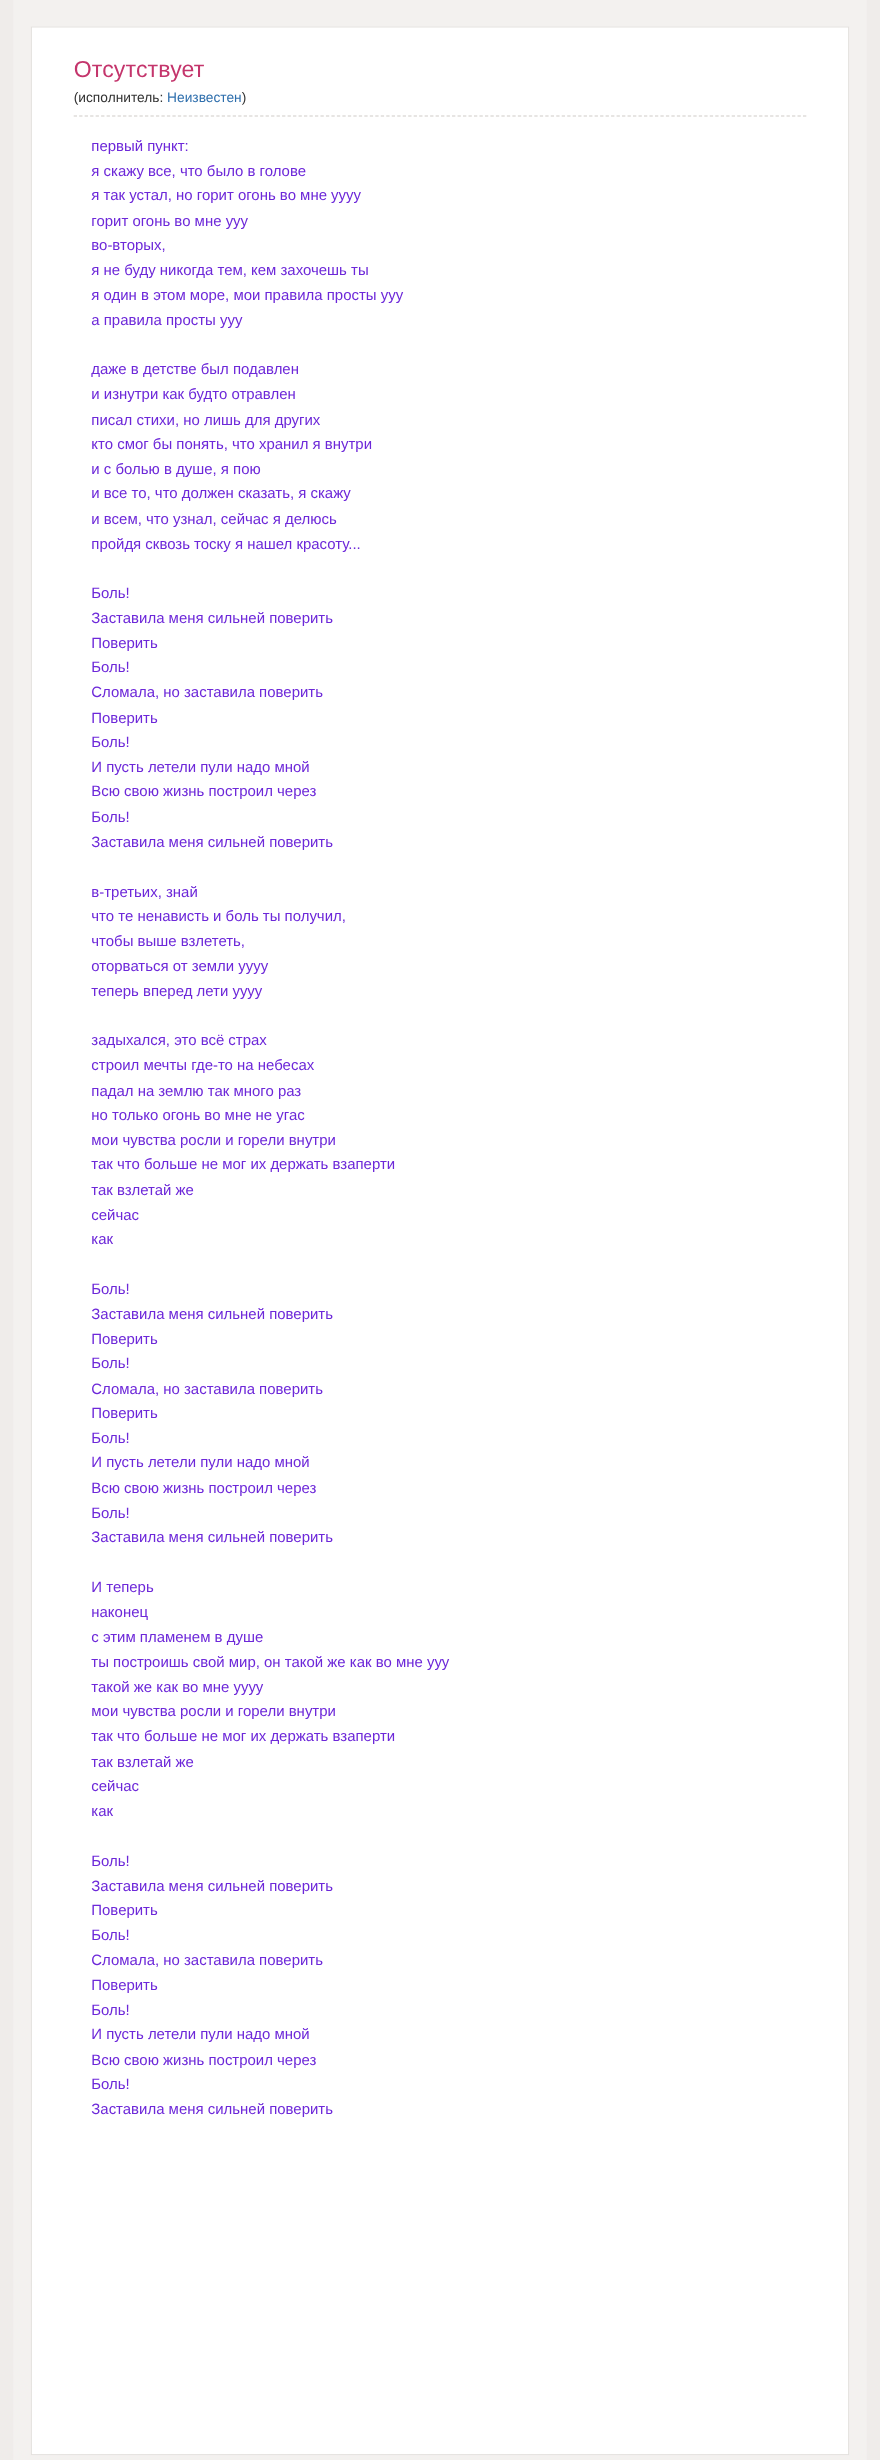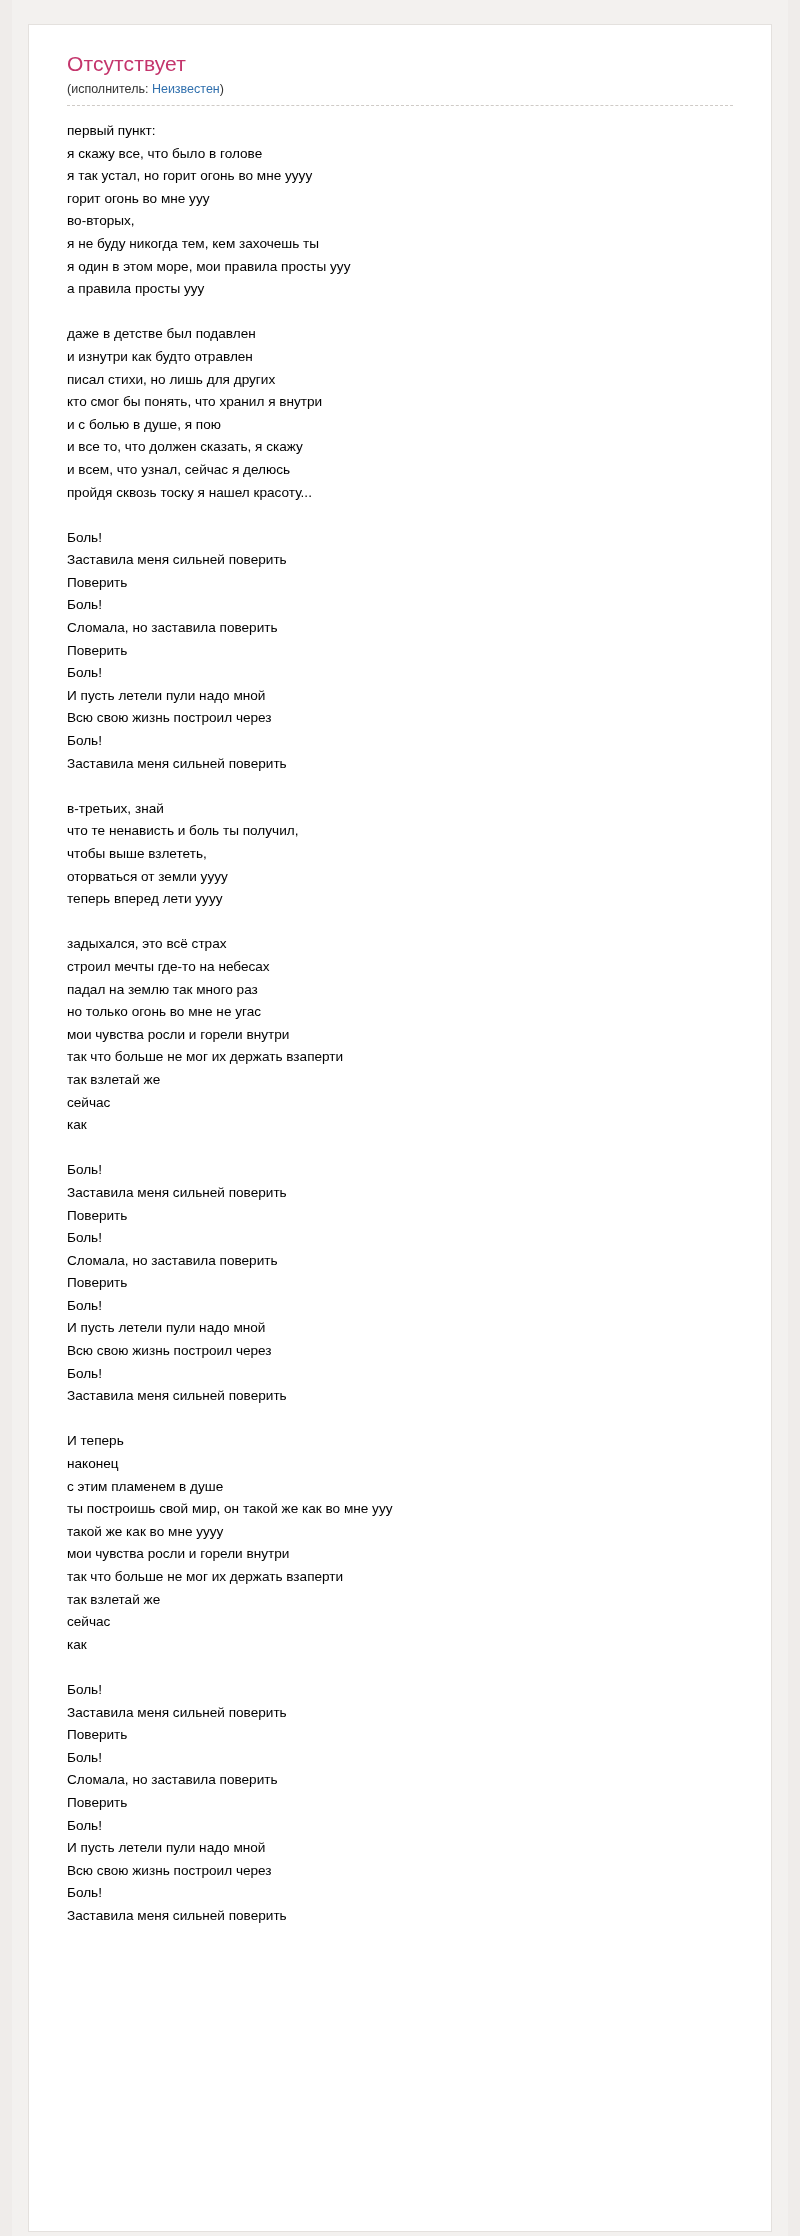--- a/index.html
+++ b/index.html
@@ -63,24 +63,24 @@
   }
   .divider {
     border: 0;
     border-top: 1px dashed #cfcbc7;
     margin: 8px 0 14px 0;
     height: 0;
   }
   .lyrics {
     font-size: 13.6px;
     line-height: 22.6px;
-    color: #000000;
+    color: #6d28d9;
     white-space: pre-wrap;
     word-wrap: break-word;
-    margin: 0;
+    margin: 16px;
     font-family: "Liberation Sans", sans-serif;
   }
 </style>
 </head>
 <body>
 
 <div class="page-frame">
   <div class="edge-left"></div>
   <div class="edge-right"></div>
 

